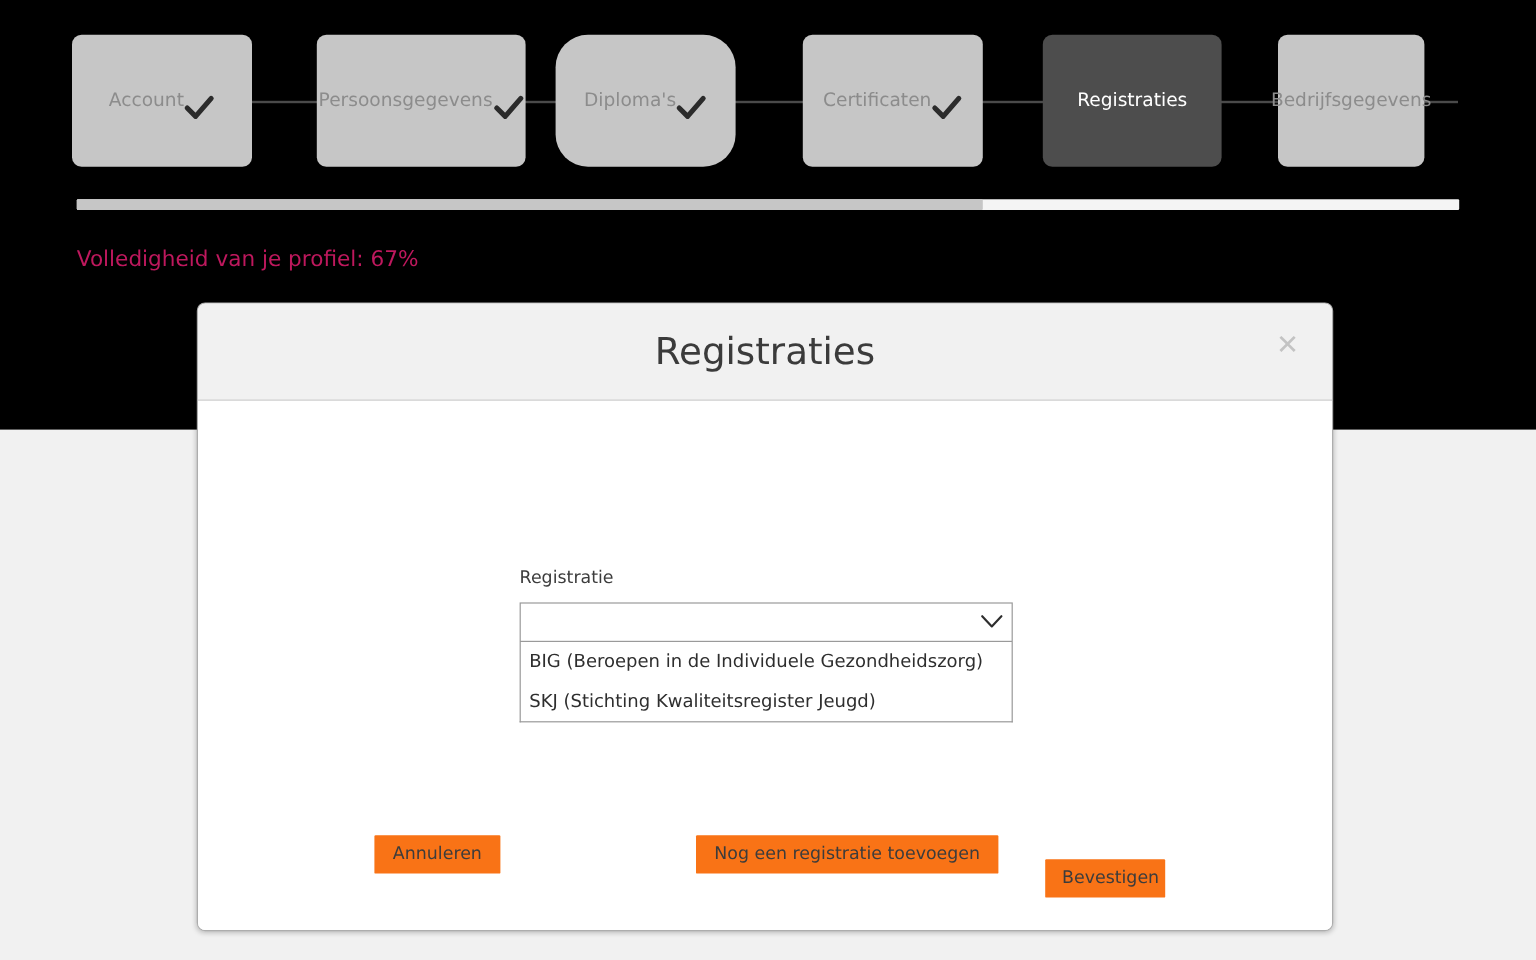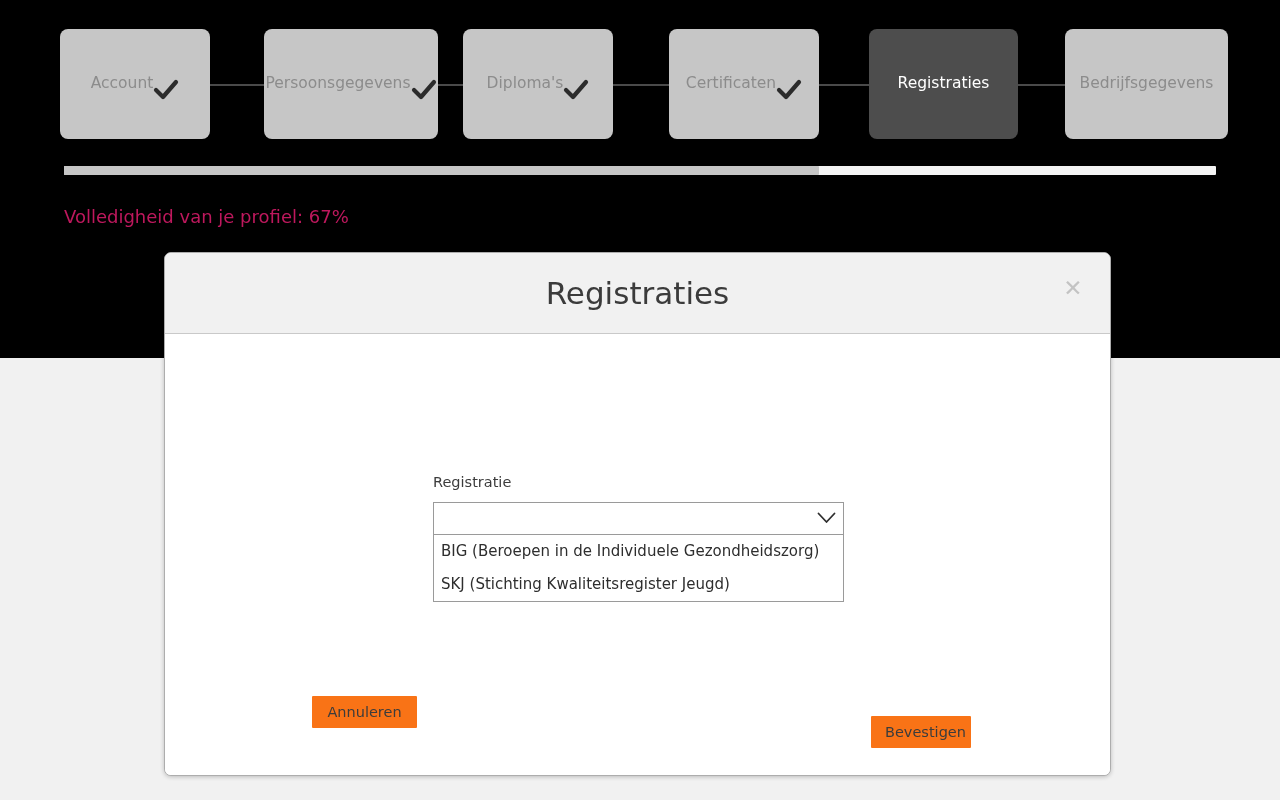--- a/index.html
+++ b/index.html
@@ -220,21 +220,21 @@
 
     <div class="step" style="left:204px; width:174px;">
       <span class="step-label">Persoonsgegevens</span>
       <span class="step-check">
         <svg width="26" height="26" viewBox="0 0 26 26">
             <path d="M3 13 L10 20 L23 5" stroke="#2b2b2b" stroke-width="4.2" fill="none" stroke-linecap="round" stroke-linejoin="round"></path>
           </svg>
       </span>
     </div>
 
-    <div class="step" style="left:403px; width:150px;">
+    <div class="step" style="left:403px; width:150px;border-radius:27px;">
       <span class="step-label">Diploma's</span>
       <span class="step-check">
         <svg width="26" height="26" viewBox="0 0 26 26">
             <path d="M3 13 L10 20 L23 5" stroke="#2b2b2b" stroke-width="4.2" fill="none" stroke-linecap="round" stroke-linejoin="round"></path>
           </svg>
       </span>
     </div>
 
     <div class="step" style="left:609px; width:150px;">
       <span class="step-label">Certificaten</span>
@@ -242,21 +242,21 @@
         <svg width="26" height="26" viewBox="0 0 26 26">
             <path d="M3 13 L10 20 L23 5" stroke="#2b2b2b" stroke-width="4.2" fill="none" stroke-linecap="round" stroke-linejoin="round"></path>
           </svg>
       </span>
     </div>
 
     <div class="step active" style="left:809px; width:149px;">
       <span class="step-label">Registraties</span>
     </div>
 
-    <div class="step" style="left:1005px; width:163px;">
+    <div class="step" style="left:1005px; width:122px;">
       <span class="step-label">Bedrijfsgegevens</span>
     </div>
   </div>
 
   <div class="progress-track">
     <div class="progress-fill" style="width:65.5%;"></div>
   </div>
   <div class="progress-caption">Volledigheid van je profiel: 67%</div>
 
   <div class="modal">
@@ -280,18 +280,19 @@
           </span>
         </div>
 
         <div class="options">
           <div class="option">BIG (Beroepen in de Individuele Gezondheidszorg)</div>
           <div class="option">SKJ (Stichting Kwaliteitsregister Jeugd)</div>
         </div>
       </div>
 
       <button class="btn btn-cancel">Annuleren</button>
+      <button class="btn btn-add">Nog een registratie toevoegen</button>
       <button class="btn btn-confirm">Bevestigen</button>
 
     </div>
   </div>
 
 </div>
 
 </body></html>

